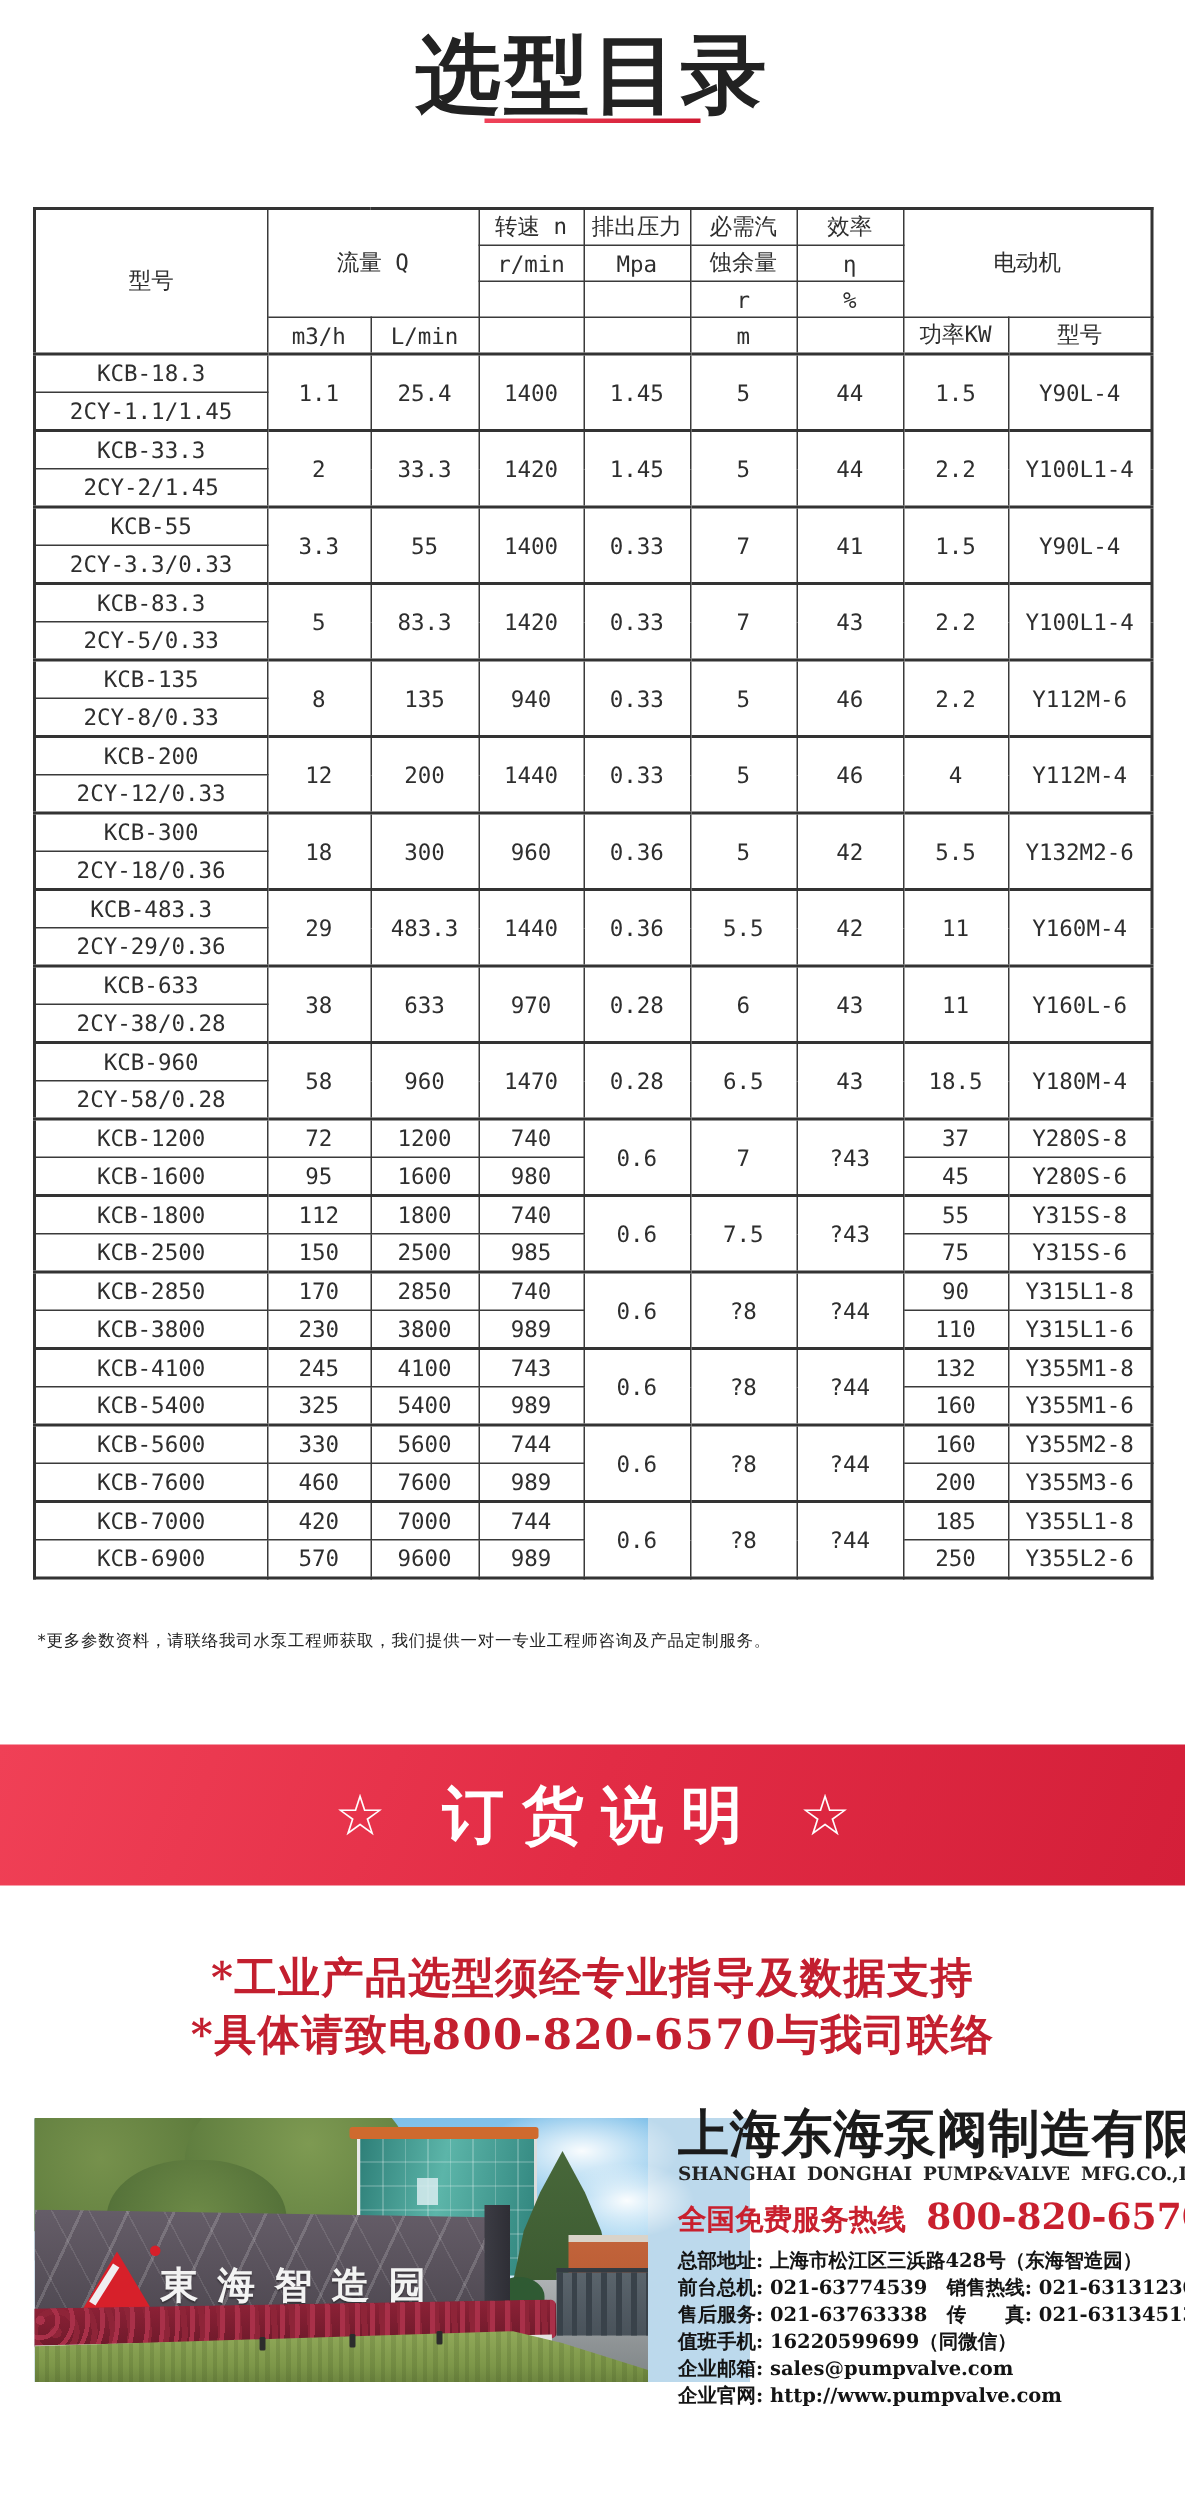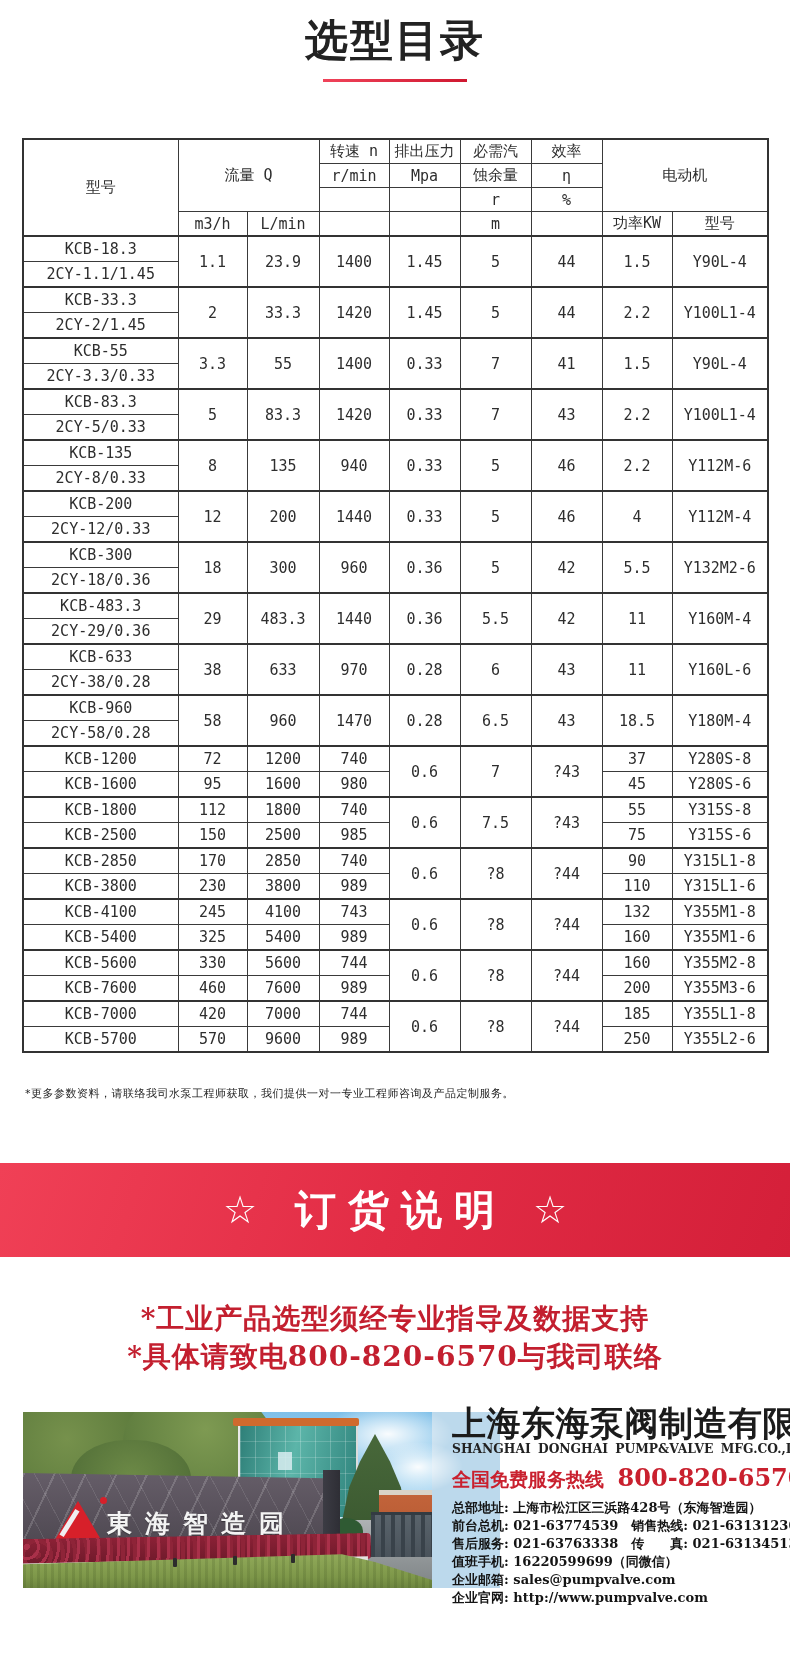--- a/index.html
+++ b/index.html
@@ -3,21 +3,21 @@
 <meta charset="utf-8">
 <style>
   html,body{margin:0;padding:0;}
   body{
     width:790px;height:1670px;position:relative;background:#ffffff;
     font-family:"DejaVu Sans",sans-serif;overflow:hidden;
   }
   
   #page-title{
     position:absolute;top:12px;left:0;width:790px;text-align:center;
-    font-size:43px;font-weight:bold;color:#222;letter-spacing:2px;
+    font-size:57px;font-weight:bold;color:#222;letter-spacing:2px;
   }
   #title-underline{
     position:absolute;top:79px;left:50%;transform:translateX(-50%);
     width:144px;height:3px;background:linear-gradient(90deg,#f0435a,#cf1830);
   }
   
   #ptable{
     position:absolute;left:22px;top:138px;width:745px;
     border-collapse:collapse;table-layout:fixed;
     font-family:"DejaVu Sans Mono","DejaVu Sans",monospace;
@@ -198,21 +198,21 @@
       <th>m</th>
       <th></th>
       <th>功率KW</th>
       <th>型号</th>
     </tr>
   </thead>
   <tbody>
       <tr class="gtop">
         <td>KCB-18.3</td>
         <td rowspan="2">1.1</td>
-        <td rowspan="2">23.9</td>
+        <td rowspan="2">25.4</td>
         <td rowspan="2">1400</td>
         <td rowspan="2">1.45</td>
         <td rowspan="2">5</td>
         <td rowspan="2">44</td>
         <td rowspan="2">1.5</td>
         <td rowspan="2">Y90L-4</td>
       </tr>
       <tr>
         <td>2CY-1.1/1.45</td>
       </tr>
@@ -442,21 +442,21 @@
         <td>420</td>
         <td>7000</td>
         <td>744</td>
         <td rowspan="2">0.6</td>
         <td rowspan="2">?8</td>
         <td rowspan="2">?44</td>
         <td>185</td>
         <td>Y355L1-8</td>
       </tr>
       <tr>
-        <td>KCB-5700</td>
+        <td>KCB-6900</td>
         <td>570</td>
         <td>9600</td>
         <td>989</td>
         <td>250</td>
         <td>Y355L2-6</td>
       </tr>
     </tbody>
 </table>
 
 <div id="footnote">*更多参数资料，请联络我司水泵工程师获取，我们提供一对一专业工程师咨询及产品定制服务。</div>

